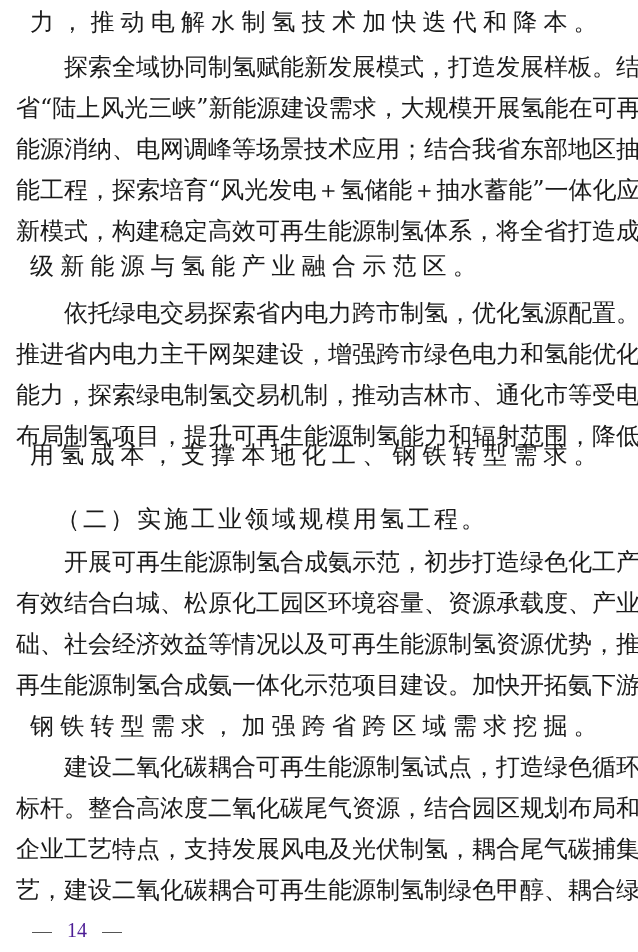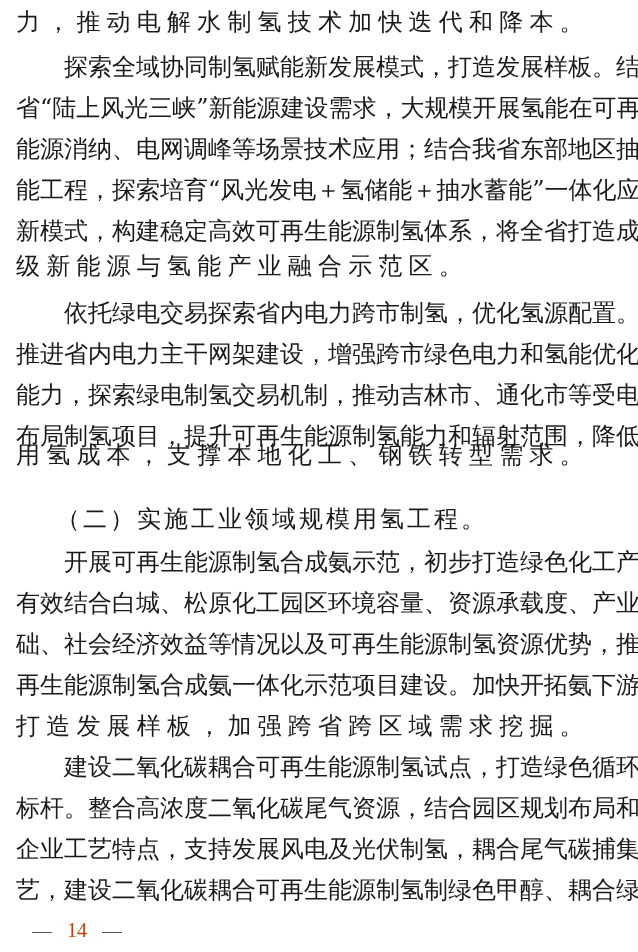--- a/index.html
+++ b/index.html
@@ -35,35 +35,36 @@
       letter-spacing: 0;
       font-weight: normal;
     }
     .line.indent {
       left: 64px;
       width: 558px;
     }
     .line.last {
       text-align-last: left;
       letter-spacing: 6.2px;
+      margin-left: 14px;
     }
     .line.heading {
       font-family: "DejaVu Sans", "Liberation Sans", sans-serif;
       letter-spacing: 3px;
       text-align-last: left;
       left: 56px;
     }
     .footer {
       position: absolute;
       left: 32px;
       top: 916px;
       height: 28px;
       font-size: 20px;
       line-height: 28px;
-      color: #c2410c;
+      color: #4c1d95;
       font-family: "Liberation Serif", "DejaVu Serif", serif;
       white-space: nowrap;
     }
     .footer .dash {
       display: inline-block;
       width: 20px;
       height: 1px;
       background: #555;
       vertical-align: middle;
     }
@@ -86,21 +87,21 @@
   <div class="line indent" style="top:298px">依托绿电交易探索省内电力跨市制氢，优化氢源配置。积极</div>
   <div class="line" style="top:339px">推进省内电力主干网架建设，增强跨市绿色电力和氢能优化配置</div>
   <div class="line" style="top:380px">能力，探索绿电制氢交易机制，推动吉林市、通化市等受电地区</div>
   <div class="line" style="top:421px">布局制氢项目，提升可再生能源制氢能力和辐射范围，降低各地</div>
   <div class="line last" style="top:440px">用氢成本，支撑本地化工、钢铁转型需求。</div>
   <div class="line heading" style="top:504px">（二）实施工业领域规模用氢工程。</div>
   <div class="line indent" style="top:547px">开展可再生能源制氢合成氨示范，初步打造绿色化工产业。</div>
   <div class="line" style="top:588px">有效结合白城、松原化工园区环境容量、资源承载度、产业基</div>
   <div class="line" style="top:629px">础、社会经济效益等情况以及可再生能源制氢资源优势，推动可</div>
   <div class="line" style="top:670px">再生能源制氢合成氨一体化示范项目建设。加快开拓氨下游产业</div>
-  <div class="line last" style="top:711px">打造发展样板，加强跨省跨区域需求挖掘。</div>
+  <div class="line last" style="top:711px">钢铁转型需求，加强跨省跨区域需求挖掘。</div>
   <div class="line indent" style="top:752px">建设二氧化碳耦合可再生能源制氢试点，打造绿色循环示范</div>
   <div class="line" style="top:793px">标杆。整合高浓度二氧化碳尾气资源，结合园区规划布局和相关</div>
   <div class="line" style="top:834px">企业工艺特点，支持发展风电及光伏制氢，耦合尾气碳捕集工</div>
   <div class="line" style="top:875px">艺，建设二氧化碳耦合可再生能源制氢制绿色甲醇、耦合绿色合</div>
 
   <div class="footer">
     <span class="dash"></span>
     <span class="num">14</span>
     <span class="dash"></span>
   </div>

